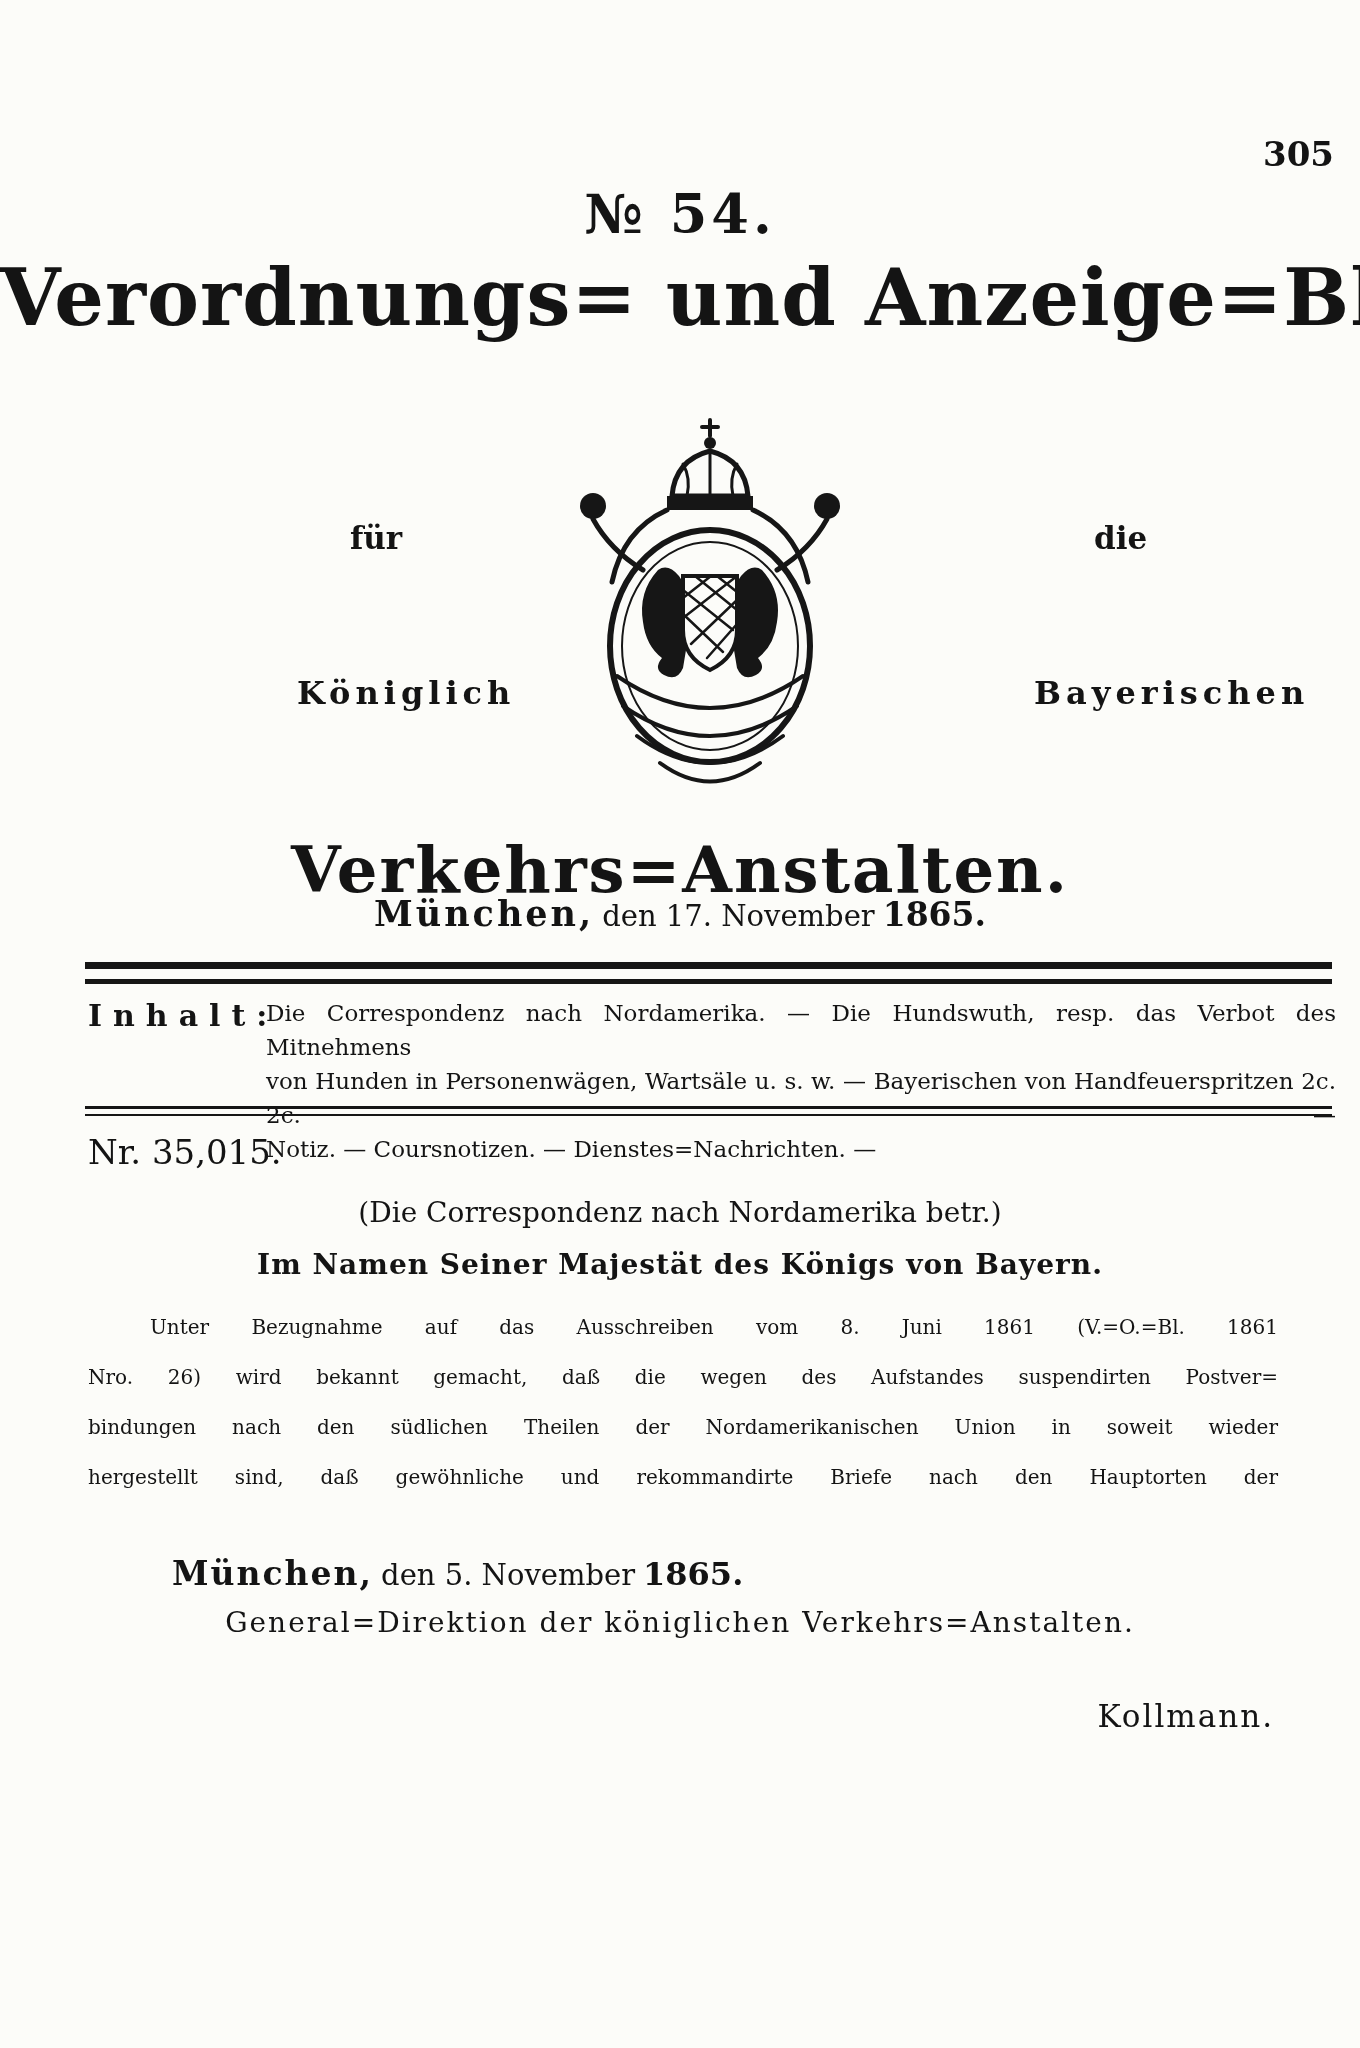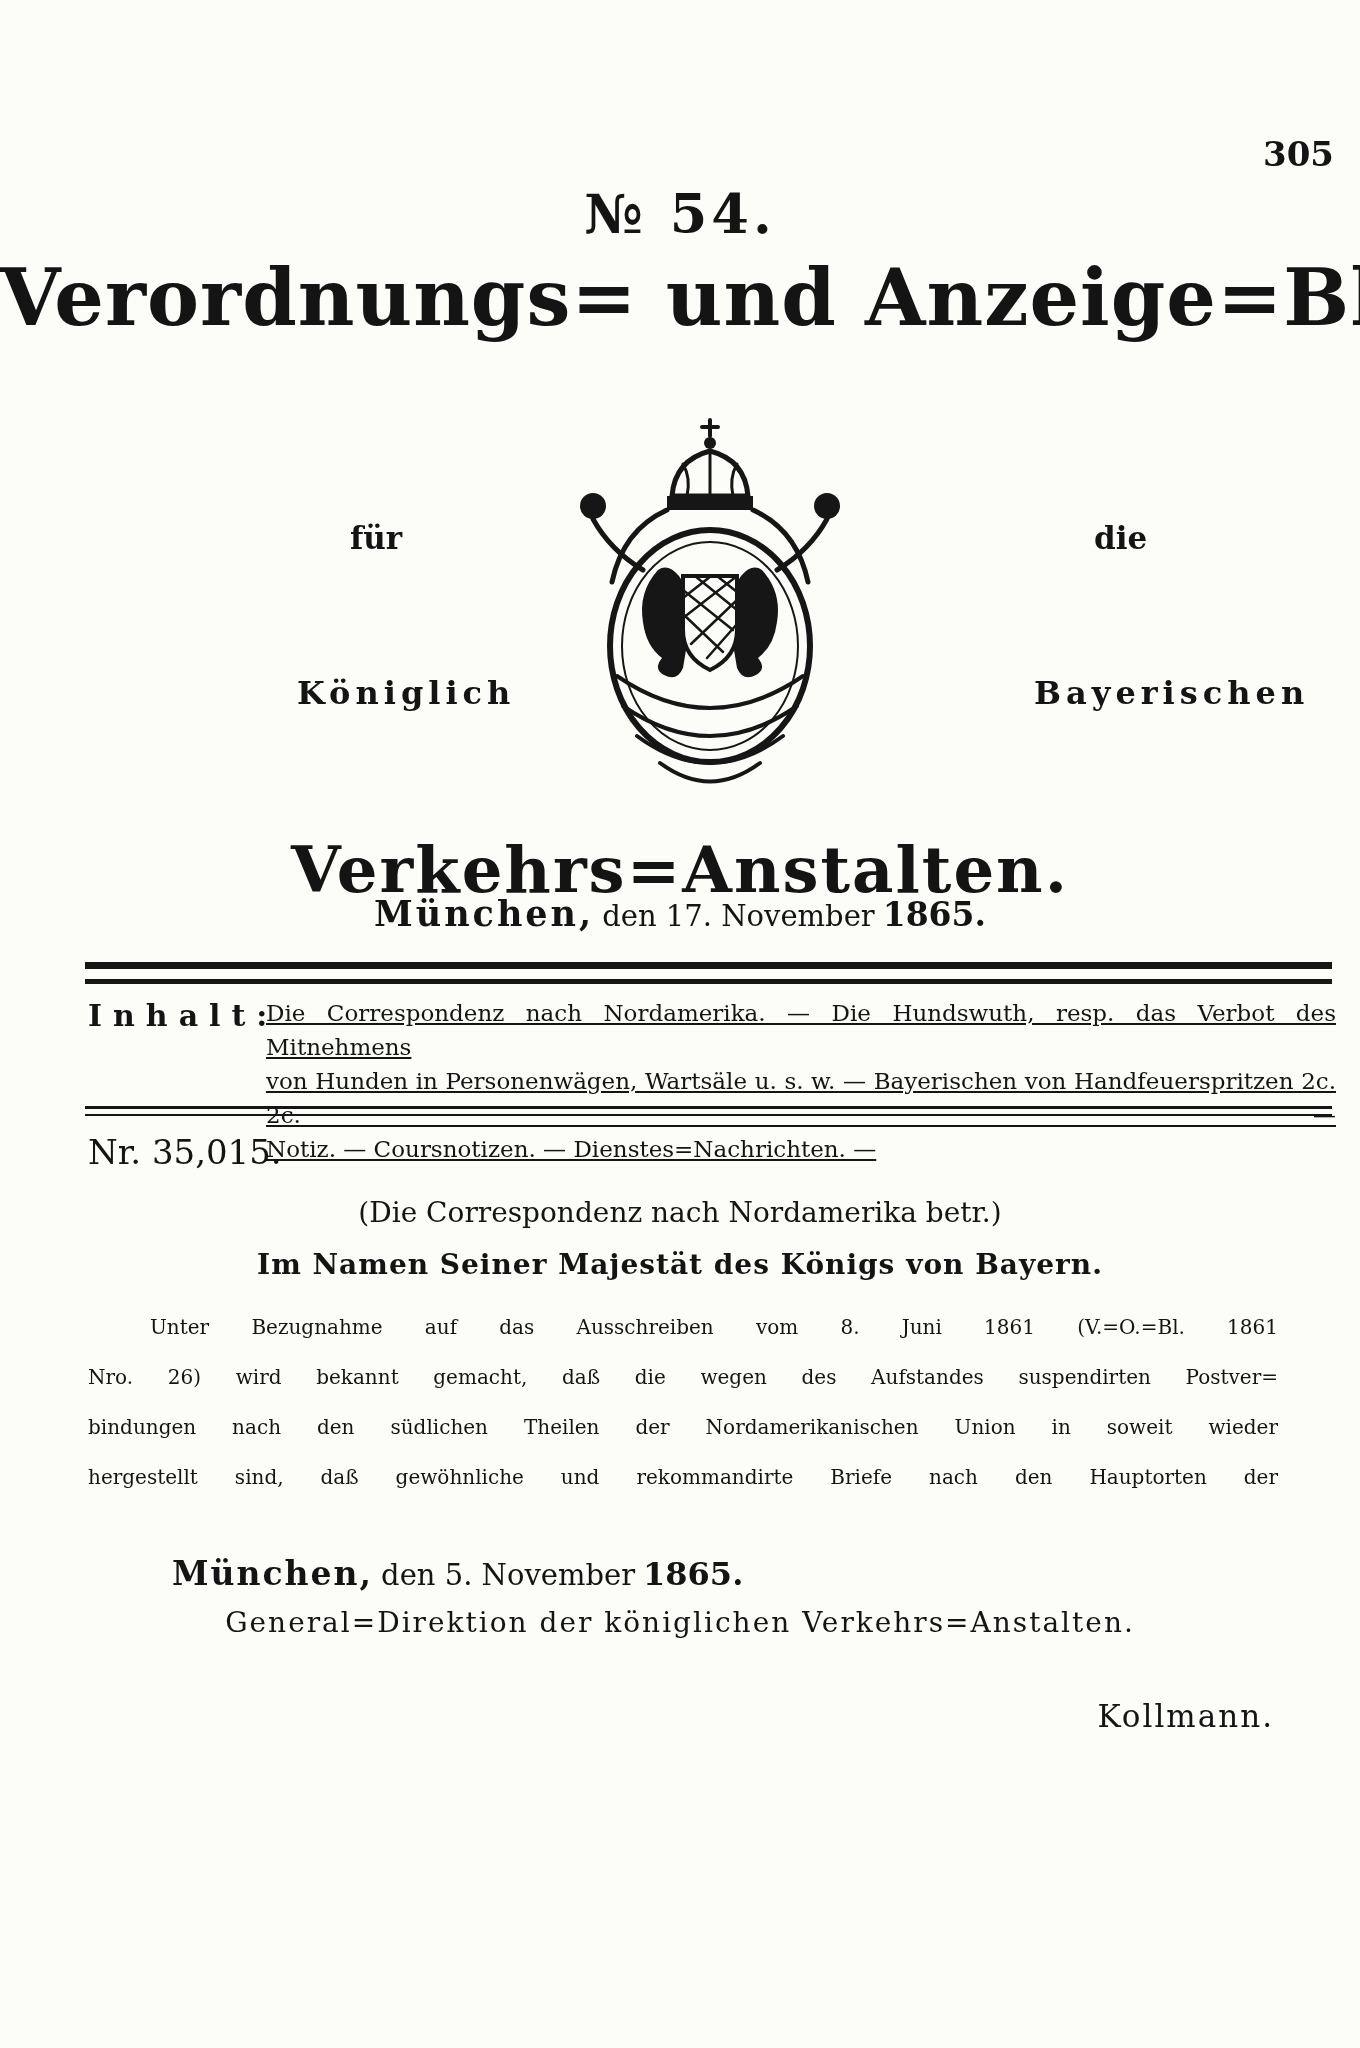--- a/index.html
+++ b/index.html
@@ -33,21 +33,21 @@
   .dateline .dl-mid  { margin:9px 8px; }
   .dateline .dl-year { font-size:33px; font-weight:bold; }
 
   .rule-thick { top:962px; left:85px; right:28px; height:10px;
                 border-top:7px solid #161616; border-bottom:5px solid #161616; }
   .rule-thin  { top:1106px; left:85px; right:28px; height:5px;
                 border-top:3px solid #161616; border-bottom:2px solid #161616; }
 
   .inhalt { top:996px; left:88px; width:1248px; display:flex; align-items:flex-start; }
   .inhalt-label { font-size:30px; font-weight:bold; letter-spacing:11px; width:178px; flex:0 0 auto; padding-top:2px; }
-  .inhalt-body { flex:1 1 auto; font-size:23px; line-height:34px;text-decoration:underline; }
+  .inhalt-body { flex:1 1 auto; font-size:23px; line-height:34px; }
   .just { text-align:justify; text-align-last:justify; }
 
   .article-number { top:1132px; left:88px; font-size:34px; }
   .article-subject { top:1196px; font-size:28px; }
   .proclamation { top:1248px; font-size:28px; font-weight:bold; letter-spacing:1px; }
 
   .body-par { top:1302px; left:88px; width:1190px; font-size:20px; }
   .par-line { line-height:50px; height:50px; white-space:nowrap; }
   .par-line.just { white-space:normal; }
   .par-line.indent { text-indent:62px; }

